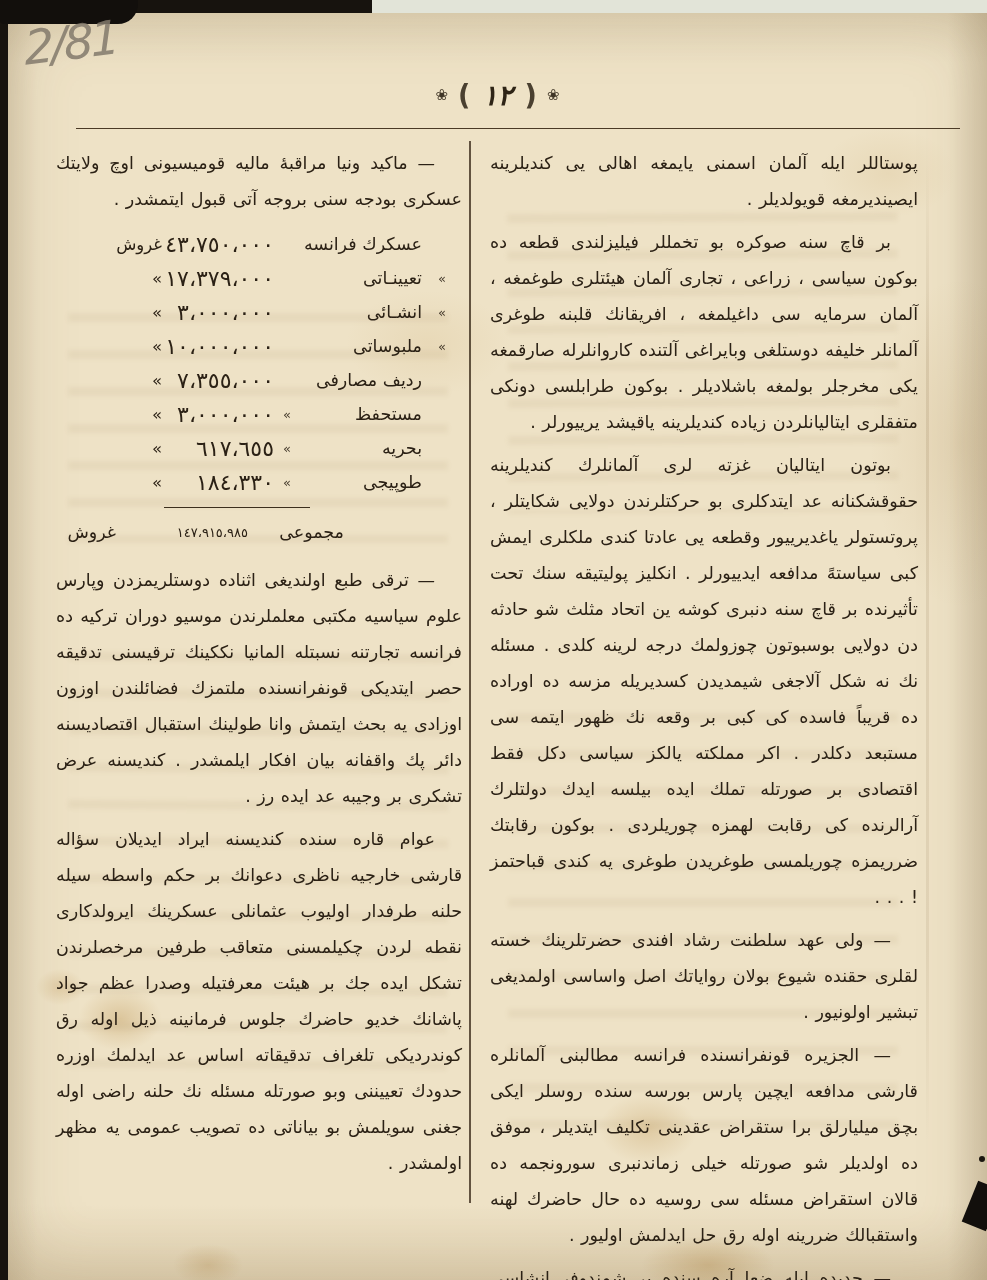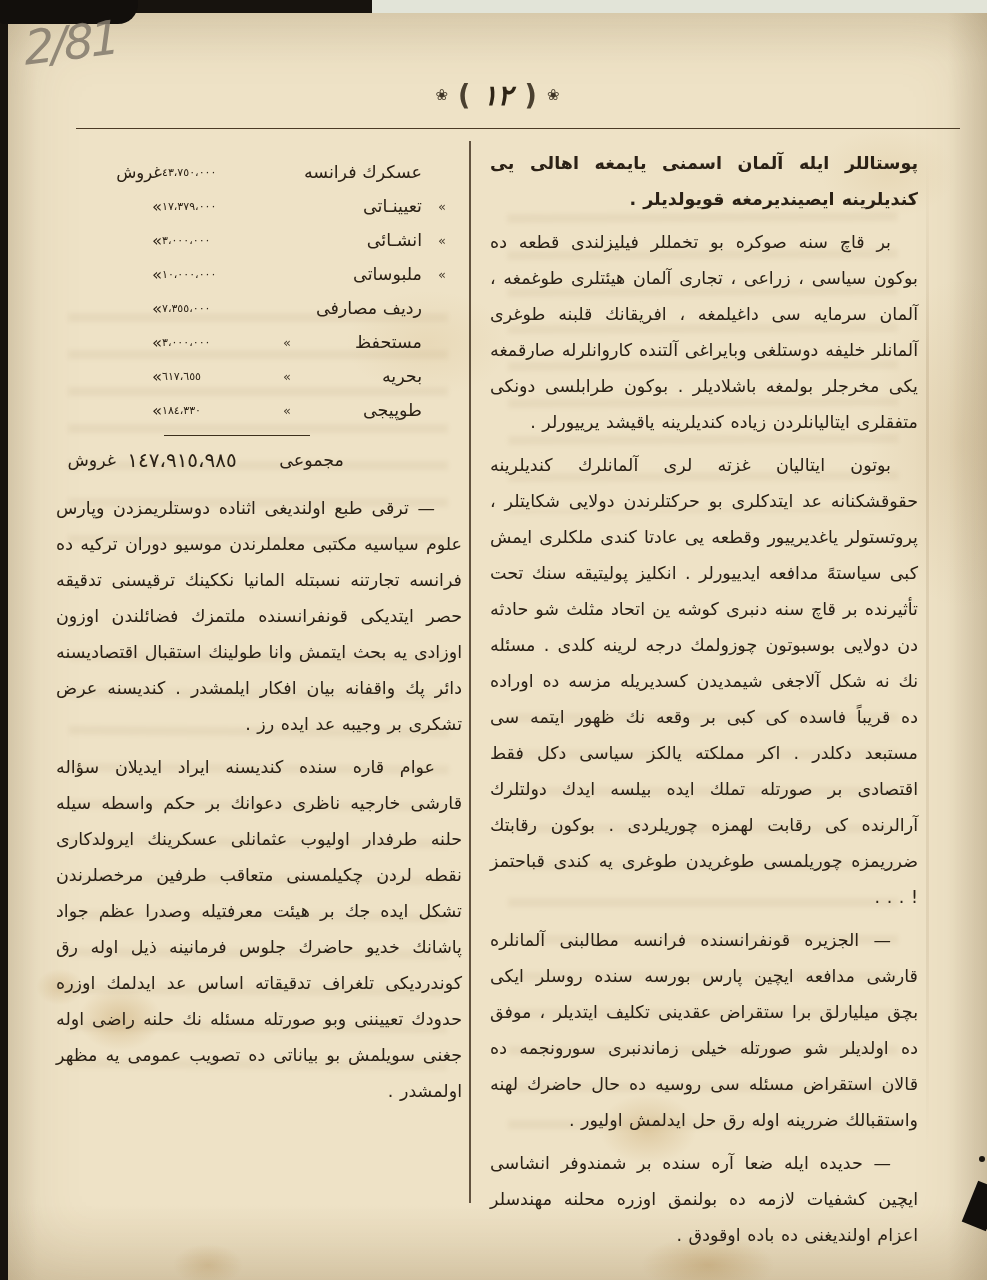--- a/index.html
+++ b/index.html
@@ -57,42 +57,42 @@
   .col{position:absolute;top:14px;direction:rtl;}
   .col-left{left:48px;width:406px;}
   .col-right{left:482px;width:428px;}
   .para{
     margin:0 0 7px 0;
     font-size:17.5px;line-height:36px;
     text-align:justify;text-indent:27px;
     word-spacing:1px;
     color:#2b2115;
   }
-  .para.flush{text-indent:0;font-weight:bold;}
+  .para.flush{text-indent:0;}
   .para:last-child{margin-bottom:0;}
 
   .budget{margin:10px 0 12px 0;direction:rtl;}
   .brow{
     display:grid;direction:rtl;align-items:center;
     grid-template-columns:16px 24px 122px 26px 1fr 78px 28px;
     height:34px;font-size:17px;
   }
   .b-label{grid-column:3;white-space:nowrap;font-size:17.5px;}
   .b-pre{grid-column:2;font-size:13px;opacity:.85;}
   .b-post{grid-column:4;font-size:13px;opacity:.85;text-align:center;}
-  .b-val{grid-column:5;text-align:left;font-size:11px;letter-spacing:1px;white-space:nowrap;}
+  .b-val{grid-column:5;text-align:right;font-size:22px;letter-spacing:1px;white-space:nowrap;}
   .b-unit{grid-column:6;font-size:16.5px;white-space:nowrap;}
   .total-rule{width:146px;margin:8px 152px 6px 0;border-top:1.5px solid #3c2f1d;}
   .trow{
     display:grid;direction:rtl;align-items:center;
     grid-template-columns:118px 96px 132px 1fr;
     height:36px;font-size:17.5px;
   }
   .t-label{grid-column:2;white-space:nowrap;}
-  .t-val{grid-column:3;text-align:center;font-size:20px;letter-spacing:1px;white-space:nowrap;}
+  .t-val{grid-column:3;font-size:13px;letter-spacing:1px;white-space:nowrap;}
   .t-unit{grid-column:4;white-space:nowrap;}
 
   .ghost{position:absolute;pointer-events:none;z-index:0;filter:blur(2px);opacity:.5;
     background:repeating-linear-gradient(to bottom, rgba(150,120,72,.16) 0 9px, rgba(150,120,72,0) 9px 37px);}
   .g1{left:60px;top:300px;width:380px;height:230px;}
   .g2{left:60px;top:640px;width:380px;height:420px;transform:rotate(.4deg);}
   .g3{left:500px;top:200px;width:390px;height:300px;transform:rotate(-.3deg);}
   .g4{left:500px;top:700px;width:390px;height:420px;}
   .crease{position:absolute;left:918px;top:150px;width:3px;height:980px;z-index:2;pointer-events:none;
     background:linear-gradient(to bottom, rgba(0,0,0,0), rgba(120,90,50,.14) 20%, rgba(120,90,50,.10) 80%, rgba(0,0,0,0));}
@@ -123,25 +123,27 @@
 
   <div class="top-rule"></div>
 
   <div class="columns">
     <div class="divider"></div>
 
     <div class="col col-right">
         <p class="para flush">پوستاللر ايله آلمان اسمنى يايمغه اهالى يى كنديلرينه ايصينديرمغه قويولديلر .</p>
         <p class="para">بر قاچ سنه صوكره بو تخمللر فيليزلندى قطعه ده بوكون سياسى ، زراعى ، تجارى آلمان هيئتلرى طوغمغه ، آلمان سرمايه سى داغيلمغه ، افريقانك قلبنه طوغرى آلمانلر خليفه دوستلغى وبايراغى آلتنده كاروانلرله صارقمغه يكى مخرجلر بولمغه باشلاديلر . بوكون طرابلسى دونكى متفقلرى ايتاليانلردن زياده كنديلرينه ياقيشد يرييورلر .</p>
         <p class="para">بوتون ايتاليان غزته لرى آلمانلرك كنديلرينه حقوقشكنانه عد ايتدكلرى بو حركتلرندن دولايى شكايتلر ، پروتستولر ياغديرييور وقطعه يى عادتا كندى ملكلرى ايمش كبى سياستهً مدافعه ايدييورلر . انكليز پوليتيقه سنك تحت تأثيرنده بر قاچ سنه دنبرى كوشه ين اتحاد مثلث شو حادثه دن دولايى بوسبوتون چوزولمك درجه لرينه كلدى . مسئله نك نه شكل آلاجغى شيمديدن كسديريله مزسه ده اوراده ده قريباً فاسده كى كبى بر وقعه نك ظهور ايتمه سى مستبعد دكلدر . اكر مملكته يالكز سياسى دكل فقط اقتصادى بر صورتله تملك ايده بيلسه ايدك دولتلرك آرالرنده كى رقابت لهمزه چوريلردى . بوكون رقابتك ضرريمزه چوريلمسى طوغريدن طوغرى يه كندى قباحتمز ! . . .</p>
+        <p class="para">— ولى عهد سلطنت رشاد افندى حضرتلرينك خسته لقلرى حقنده شيوع بولان رواياتك اصل واساسى اولمديغى تبشير اولونيور .</p>
         <p class="para">— الجزيره قونفرانسنده فرانسه مطالبنى آلمانلره قارشى مدافعه ايچين پارس بورسه سنده روسلر ايكى بچق ميليارلق برا ستقراض عقدينى تكليف ايتديلر ، موفق ده اولديلر شو صورتله خيلى زماندنبرى سورونجمه ده قالان استقراض مسئله سى روسيه ده حال حاضرك لهنه واستقبالك ضررينه اوله رق حل ايدلمش اوليور .</p>
         <p class="para">— حديده ايله ضعا آره سنده بر شمندوفر انشاسى ايچين كشفيات لازمه ده بولنمق اوزره محلنه مهندسلر اعزام اولنديغنى ده باده اوقودق .</p>
       </div>
 
     <div class="col col-left">
+      <p class="para">— ماكيد ونيا مراقبهٔ ماليه قوميسيونى اوچ ولايتك عسكرى بودجه سنى بروجه آتى قبول ايتمشدر .</p>
 
       <div class="budget" id="budget">
           <div class="brow">
             <span class="b-pre"></span>
             <span class="b-label">عسكرك فرانسه</span>
             <span class="b-post"></span>
             <span class="b-val">٤٣،٧٥٠،٠٠٠</span>
             <span class="b-unit">غروش</span>
           </div>
           <div class="brow">

